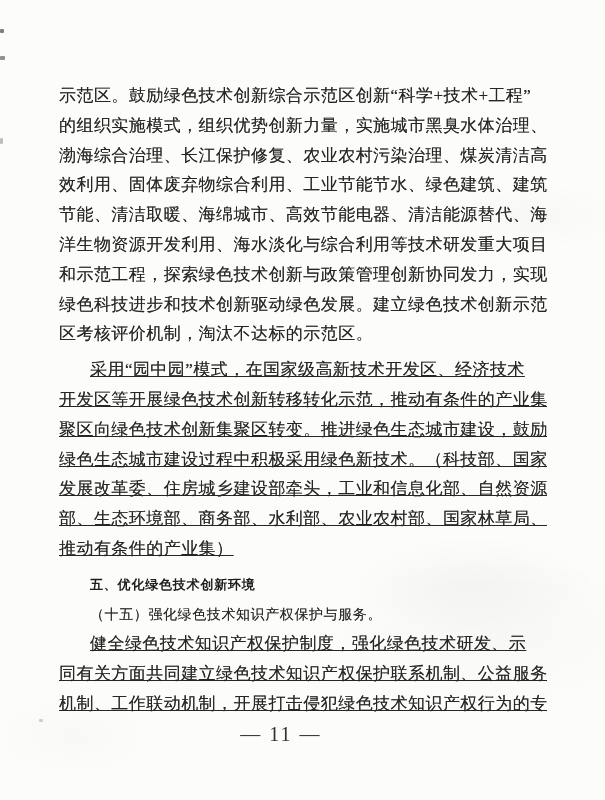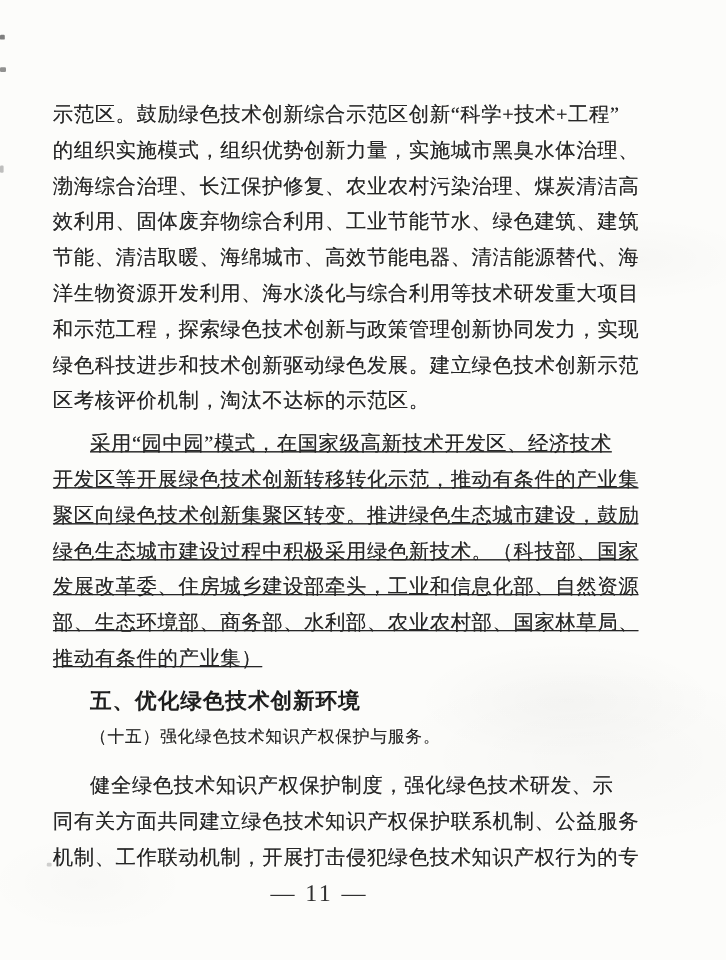--- a/index.html
+++ b/index.html
@@ -19,41 +19,41 @@
     color: #262626;
     background:
       radial-gradient(ellipse 180px 70px at 78% 73%, rgba(0,0,0,0.028), transparent 70%),
       radial-gradient(ellipse 260px 110px at 82% 79%, rgba(0,0,0,0.02), transparent 70%),
       radial-gradient(ellipse 140px 50px at 88% 27%, rgba(0,0,0,0.018), transparent 70%),
       radial-gradient(ellipse 120px 60px at 12% 92%, rgba(0,0,0,0.015), transparent 70%),
       #fcfcfa;
   }
   .text-block {
     position: absolute;
-    left: 44px;
+    left: 59px;
     top: 81px;
     width: 488px;
   }
   .line {
     font-size: 17px;
     line-height: 29.8px;
     height: 29.8px;
     letter-spacing: 0.45px;
     white-space: nowrap;
     overflow: hidden;
     text-shadow: 0 0 0.5px rgba(20,20,20,0.55);
   }
   .indent { padding-left: 31px; }
   .p2 { margin-top: 6px; text-decoration: underline; }
-  .p3 { margin-top: 11px; }
+  .p3 { margin-top: 0; text-decoration: underline; }
   .heading {
     margin: 6px 0 0 0;
     font-family: "Liberation Sans", "DejaVu Sans", sans-serif;
     font-weight: 700;
-    font-size: 18px;
+    font-size: 13px;
     line-height: 29.8px;
     height: 29.8px;
     letter-spacing: 0.8px;
     color: #1e1e1e;
     white-space: nowrap;
     overflow: hidden;
   }
   .subheading {
     font-size: 14px;
     line-height: 29.8px;

